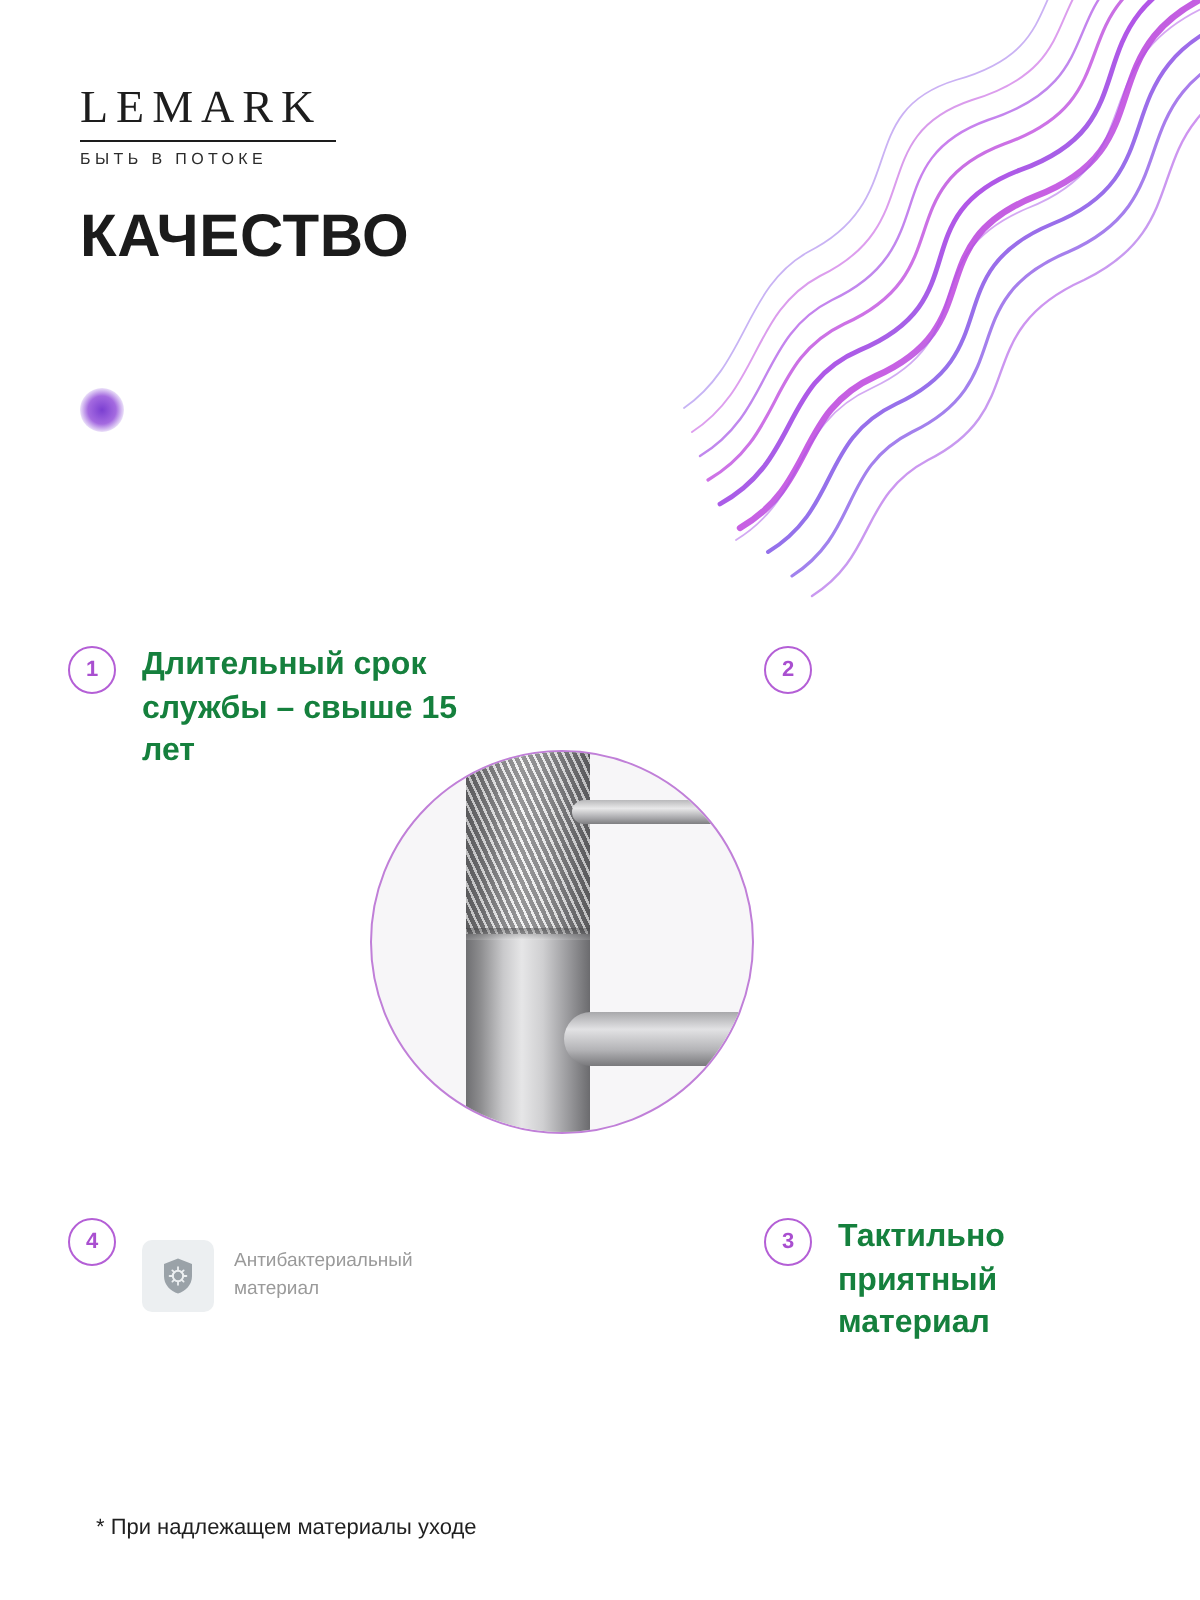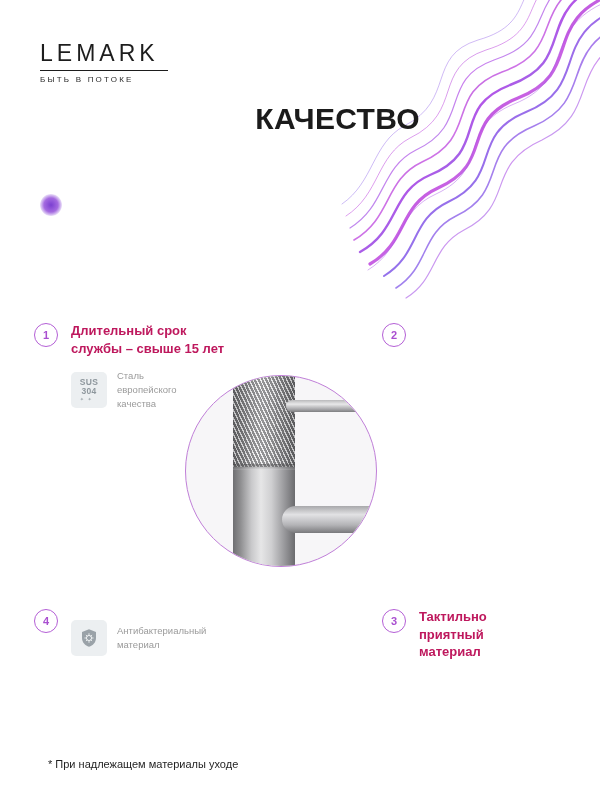--- a/index.html
+++ b/index.html
@@ -34,21 +34,21 @@
   }
 
   
   .logo-block {
     position: absolute;
     left: 40px;
     top: 42px;
     width: 200px;
   }
   .logo-word {
-    font-family: Liberation Sans, sans-serif;
+    font-family: Liberation Serif, serif;
     font-size: 23px;
     letter-spacing: 4px;
     font-weight: 400;
     color: #1d1d1d;
     line-height: 1;
   }
   .logo-rule {
     width: 128px;
     height: 1px;
     background: #1d1d1d;
@@ -65,21 +65,21 @@
     position: absolute;
     left: 40px;
     top: 100px;
     font-size: 30px;
     font-weight: 700;
     line-height: 1.28;
     letter-spacing: 0.3px;
     color: #1b1b1b;
     width: 380px;
   }
-  .headline span { display: block; text-align: right; }
+  .headline span { display: block; }
 
   
   .intro {
     position: absolute;
     left: 40px;
     top: 192px;
     display: flex;
     align-items: flex-start;
     width: 330px;
   }
@@ -121,24 +121,24 @@
     display: flex;
     align-items: center;
     justify-content: center;
     flex: 0 0 auto;
     margin-right: 13px;
     margin-top: 1px;
     background: #fff;
   }
   .feature-body { flex: 1 1 auto; }
   .feature-title {
-    font-size: 13px;
+    font-size: 16px;
     font-weight: 700;
     line-height: 1.35;
-    color: #be185d;
+    color: #15803d;
     white-space: pre-line;
   }
 
   
   .chip {
     display: flex;
     align-items: center;
     margin-top: 12px;
   }
   .chip-icon {
@@ -298,32 +298,20 @@
 
   <div class="intro">
     <div class="intro-dot"></div>
   </div>
 
   <div class="feature f1">
     <div class="badge">1</div>
     <div class="feature-body">
       <div class="feature-title">Длительный срок
 службы – свыше 15 лет</div>
-      <div class="chip">
-        <div class="chip-icon">
-          <div>
-            <div class="sus-txt">SUS</div>
-            <div class="sus-txt">304</div>
-            <div class="sus-stars">✦ ✦</div>
-          </div>
-        </div>
-        <div class="chip-caption">Сталь
-европейского
-качества</div>
-      </div>
     </div>
   </div>
 
   <div class="feature f2">
     <div class="badge">2</div>
   </div>
 
   <div class="feature f3">
     <div class="badge">3</div>
     <div class="feature-body">

